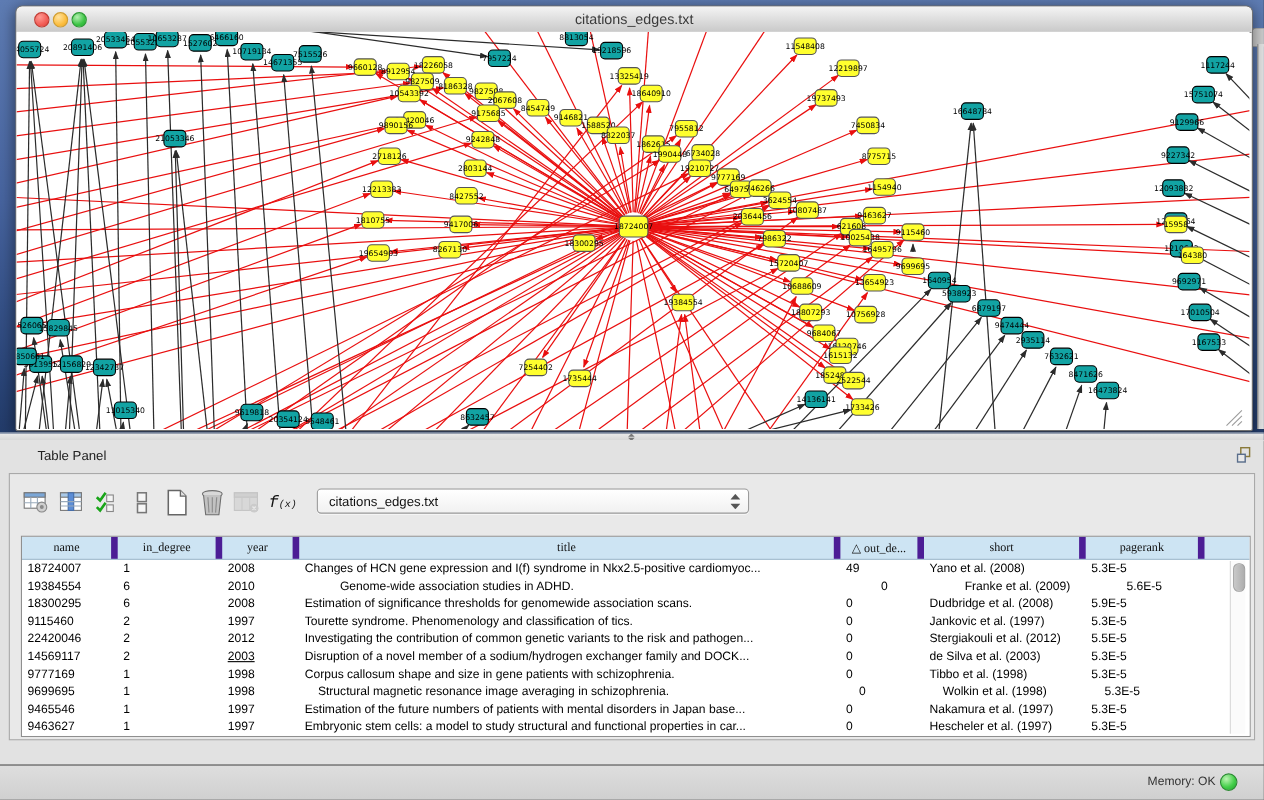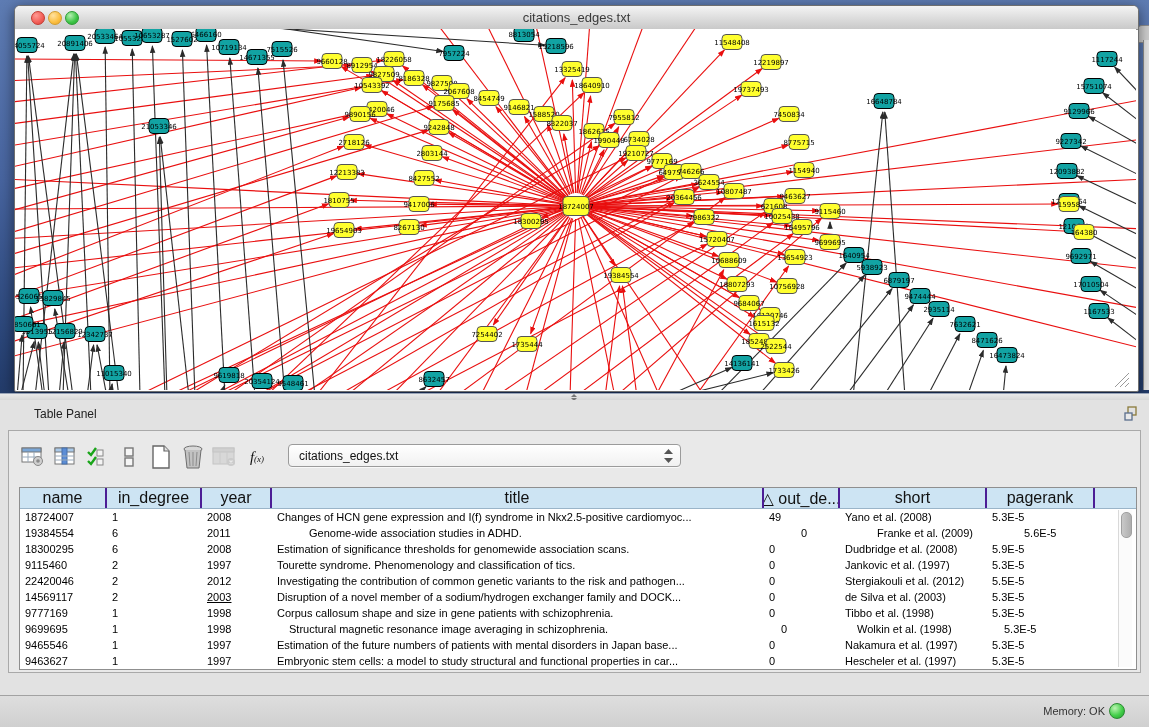--- a/index.html
+++ b/index.html
@@ -36,33 +36,33 @@
   #tp-header{position:absolute;left:0;top:0;width:100%;height:27px;margin-left:23px;}
   #tp-title{position:absolute;left:11px;top:7px;font-size:12px;color:#222;}
   #tp-float{position:absolute;left:1101px;top:6px;width:16px;height:15px;}
   #tp-close{position:absolute;left:1126px;top:4px;font-size:14px;font-weight:bold;color:#1b1b1b;cursor:default;}
   #tp-box{position:absolute;left:8px;top:30px;width:1131px;height:241px;
     border:1px solid #a9a9a9;background:#e9e9e9;}
   
   #tp-toolbar{position:absolute;left:8px;top:8px;height:36px;display:flex;align-items:center;}
   .tbtn{width:32px;height:30px;display:flex;align-items:center;justify-content:center;}
   .tbtn.disabled{opacity:.38;}
-  #fx-label{font-family:Liberation Serif, serif;font-size:15px;font-style:italic;color:#111;}
+  #fx-label{font-family:Liberation Mono, monospace;font-size:15px;font-style:italic;color:#111;}
   #fx-label small{font-size:9px;font-style:italic;}
   #table-select{position:absolute;left:279px;top:13px;width:393px;height:23px;
     background:linear-gradient(#ffffff,#f1f1f1);border:1px solid #9b9b9b;border-radius:4px;
     font-size:12px;color:#111;display:flex;align-items:center;padding-left:10px;box-sizing:border-box;
     box-shadow:0 1px 0 rgba(255,255,255,.7);}
   #select-arrows{position:absolute;right:7px;top:4px;}
   
   #tp-table{position:absolute;left:10px;top:56px;width:1116px;height:181px;
     border:1px solid #8f8f8f;background:#fff;overflow:hidden;}
   #tp-thead{display:flex;height:20px;background:#cde4f3;border-bottom:1px solid #9ab4c8;}
-  .th{box-sizing:border-box;border-right:2px solid #4c1d95;font-size:16px;color:#111;
-    display:flex;align-items:center;justify-content:center;white-space:nowrap;overflow:hidden;}
+  .th{box-sizing:border-box;border-right:6px solid #4c1d95;font-size:11px;color:#111;
+    display:flex;align-items:center;justify-content:center;white-space:nowrap;overflow:hidden;font-family:Liberation Serif, serif;}
   .tr{display:flex;height:16px;background:#fff;}
   .td{box-sizing:border-box;font-size:11px;color:#000;padding-left:5px;white-space:nowrap;
     overflow:hidden;display:flex;align-items:center;}
   #tp-scrollbar{position:absolute;right:4px;top:22px;width:13px;height:157px;
     background:#fbfbfb;border-left:1px solid #d9d9d9;}
   #tp-thumb{position:absolute;left:2px;top:2px;width:9px;height:24px;border-radius:5px;
     background:linear-gradient(90deg,#c9c9c9,#aeaeae);border:1px solid #a0a0a0;}
   
   #tp-tabs{position:absolute;left:0;top:272px;width:1149px;height:22px;
     display:flex;justify-content:center;}
@@ -870,21 +870,21 @@
               <div class="td" style="width: 95px;">1</div>
               <div class="td" style="width: 70px;">2008</div>
               <div class="td" style="width: 492px;">Changes of HCN gene expression and I(f) syndrome in Nkx2.5-positive cardiomyoc...</div>
               <div class="td" style="width: 76px;">49</div>
               <div class="td" style="width: 147px;">Yano et al. (2008)</div>
               <div class="td" style="width: 108px;">5.3E-5</div>
             </div>
             <div class="tr">
               <div class="td" style="width: 87px;">19384554</div>
               <div class="td" style="width: 95px;">6</div>
-              <div class="td" style="width: 70px;">2011</div>
+              <div class="td" style="width: 70px;">2010</div>
               <div class="td" style="width: 492px; margin-left: 32px;">Genome-wide association studies in ADHD.</div>
               <div class="td" style="width: 76px;">0</div>
               <div class="td" style="width: 147px;">Franke et al. (2009)</div>
               <div class="td" style="width: 108px;">5.6E-5</div>
             </div>
             <div class="tr">
               <div class="td" style="width: 87px;">18300295</div>
               <div class="td" style="width: 95px;">6</div>
               <div class="td" style="width: 70px;">2008</div>
               <div class="td" style="width: 492px;">Estimation of significance thresholds for genomewide association scans.</div>

